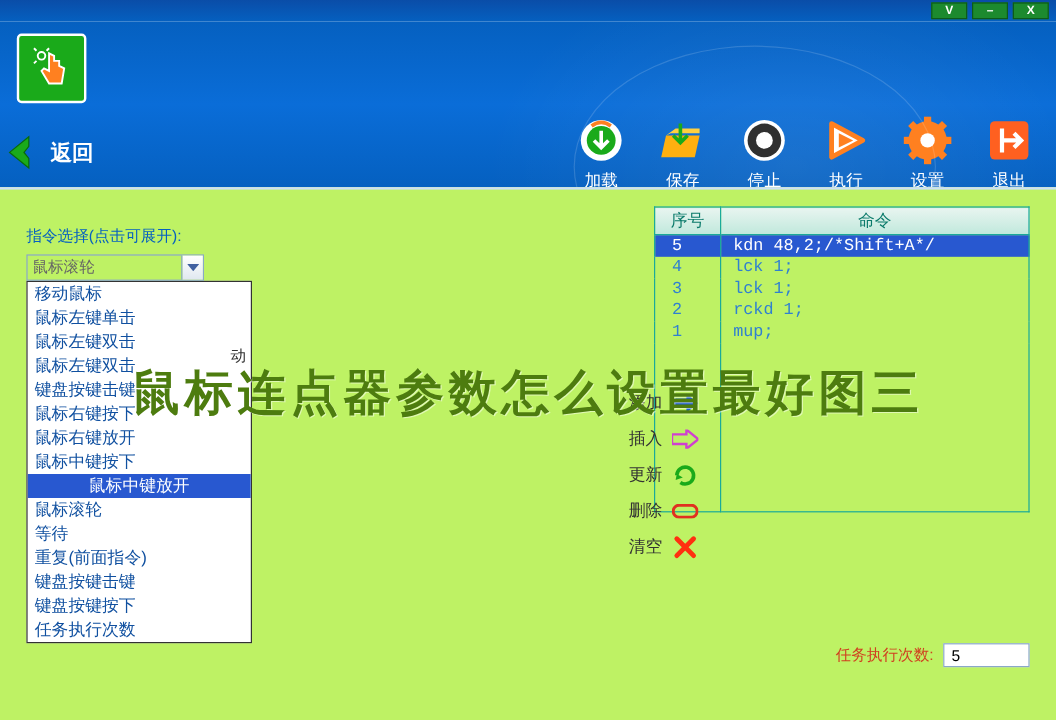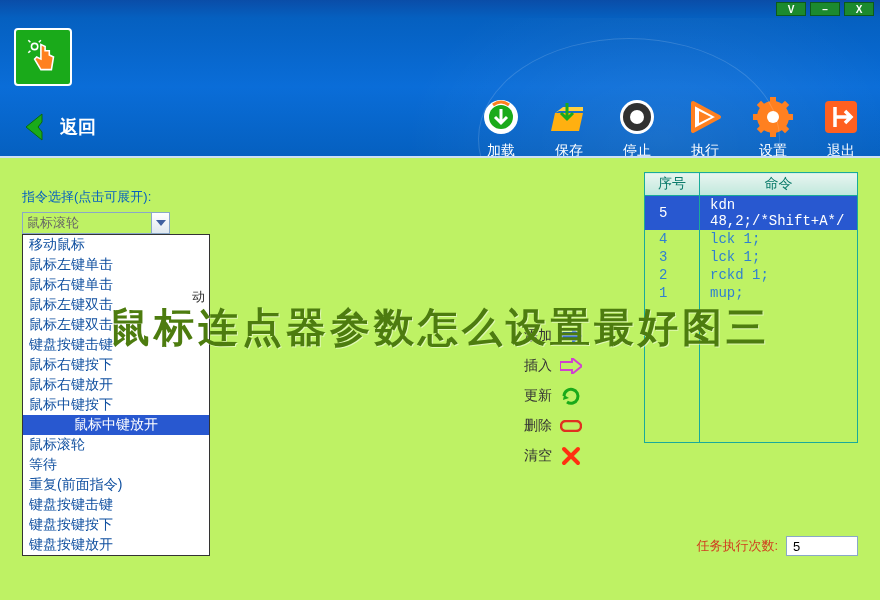--- a/index.html
+++ b/index.html
@@ -10,42 +10,42 @@
 .titlebar .btn.close{background:#1c8a2e;}
 
 .header { height: 138px; background: linear-gradient(180deg,#0560c0 0%,#0a6dd8 50%,#0560c0 100%); position:relative; overflow:hidden;}
 .header::before{content:"";position:absolute;right:-80px;top:-80px;width:600px;height:400px;background:radial-gradient(ellipse,rgba(255,255,255,0.08) 0%,transparent 60%);border-radius:50%;}
 .header::after{content:"";position:absolute;right:100px;top:20px;width:300px;height:200px;border:1px solid rgba(255,255,255,0.15);border-radius:50%;}
 
 .app-logo { position:absolute; left:14px; top:10px; width:58px; height:58px; background:#1aaa1a; border:2px solid #fff; border-radius:4px; display:flex; align-items:center; justify-content:center;}
 .app-logo svg{width:42px;height:42px;}
 .app-title { position:absolute; left:86px; top:18px; color:#fff; font-size:32px; font-weight:normal; letter-spacing:2px; font-family:SimHei,sans-serif;}
 
-.back-btn { position:absolute; left:18px; top:92px; display:flex; align-items:center; gap:8px; cursor:pointer;}
+.back-btn { position:absolute; left:0; top:92px; display:flex; align-items:center; gap:8px; cursor:pointer;}
 .back-btn svg{width:34px;height:34px;}
 .back-btn span{color:#fff;font-size:18px;font-weight:bold;}
 
 .toolbar { position:absolute; right:18px; top:78px; display:flex; gap:26px;}
 .tool-btn { display:flex; flex-direction:column; align-items:center; gap:4px; cursor:pointer;}
 .tool-btn .icon-box{width:42px;height:42px;display:flex;align-items:center;justify-content:center;}
 .tool-btn span{color:#fff;font-size:14px;}
 
 .content { position:absolute; top:156px; left:0; right:0; bottom:0; background:#bef264; border-top:2px solid #cde0f5; padding:30px 22px;}
 
 .instr-label{color:#0560c0;font-size:13px;margin-bottom:6px;}
 .dropdown-box{width:148px;height:22px;border:1px solid #8aa8c8;display:flex;align-items:center;padding:0 4px;font-size:13px;color:#666;position:relative;}
 .dropdown-box .dd-arrow{position:absolute;right:0;top:0;width:18px;height:20px;border-left:1px solid #8aa8c8;display:flex;align-items:center;justify-content:center;background:linear-gradient(#fff,#e0e8f0);}
 
 .dropdown-list{width:188px;border:1px solid #333;background:#fff;font-size:14px;max-height:340px;overflow:hidden;}
 .dropdown-list .item{padding:1px 6px;color:#1050a0;cursor:pointer;font-family:SimSun,sans-serif;}
 .dropdown-list .item.selected{background:#2858d0;color:#fff;text-align:center;}
 
 .activity-label{position:absolute;left:192px;top:130px;font-size:13px;color:#333;}
 
-.cmd-panel{position:absolute;right:22px;top:14px;width:214px;}
+.cmd-panel{position:absolute;right:22px;top:14px;width:313px;}
 .cmd-table{width:100%;border:1px solid #1aaa9a;font-size:14px;border-collapse:collapse;}
 .cmd-table th{background:linear-gradient(#e8f5f0,#c0e8dc);color:#0a7a6a;border:1px solid #1aaa9a;padding:2px 8px;font-weight:normal;text-align:center;}
 .cmd-table th:first-child{width:55px;}
 .cmd-table td{border-left:1px solid #1aaa9a;border-right:1px solid #1aaa9a;padding:1px 10px;color:#3080d0;font-family:"Courier New",monospace;}
 .cmd-table td:first-child{text-align:left;padding-left:14px;}
 .cmd-table tr.hl td{background:#2858d0;color:#fff;}
 .cmd-table .spacer td{height:140px;border-bottom:1px solid #1aaa9a;}
 
 .action-btns{position:absolute;right:298px;top:168px;display:flex;flex-direction:column;gap:10px;}
 .action-btns .row{display:flex;align-items:center;gap:8px;justify-content:flex-end;}
@@ -161,34 +161,33 @@
     <span>鼠标滚轮</span>
     <div class="dd-arrow">
       <svg width="10" height="6" viewBox="0 0 10 6">
           <path d="M0 0 L5 6 L10 0 Z" fill="#4060a0"></path>
         </svg>
     </div>
   </div>
   <div class="dropdown-list" id="dd-list">
       <div class="item">移动鼠标</div>
       <div class="item">鼠标左键单击</div>
-      <div class="item">鼠标右键单击</div>
       <div class="item">鼠标左键双击</div>
       <div class="item">鼠标左键双击</div>
       <div class="item">键盘按键击键</div>
       <div class="item">鼠标右键按下</div>
       <div class="item">鼠标右键放开</div>
       <div class="item">鼠标中键按下</div>
       <div class="item selected">鼠标中键放开</div>
       <div class="item">鼠标滚轮</div>
       <div class="item">等待</div>
       <div class="item">重复(前面指令)</div>
       <div class="item">键盘按键击键</div>
       <div class="item">键盘按键按下</div>
-      <div class="item">键盘按键放开</div>
+      <div class="item">任务执行次数</div>
     </div>
 
   <div class="activity-label">动</div>
 
   <div class="cmd-panel">
     <table class="cmd-table">
       <thead>
           <tr>
         <th>序号</th>
         <th>命令</th>

